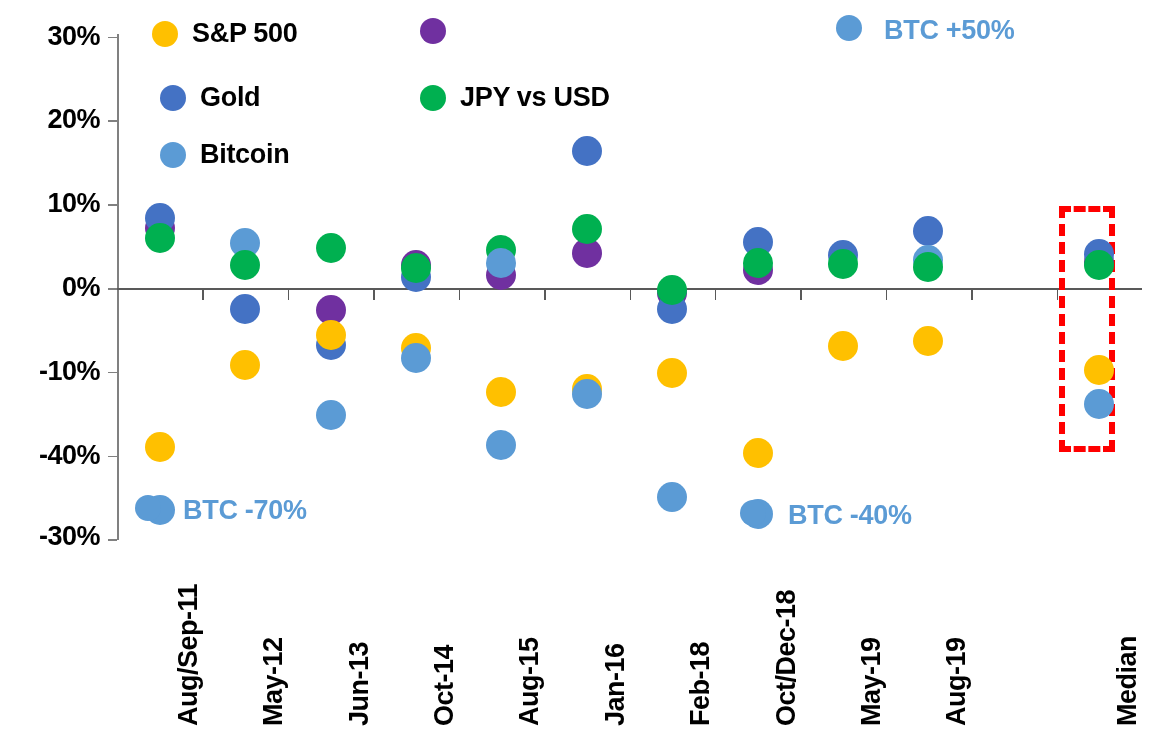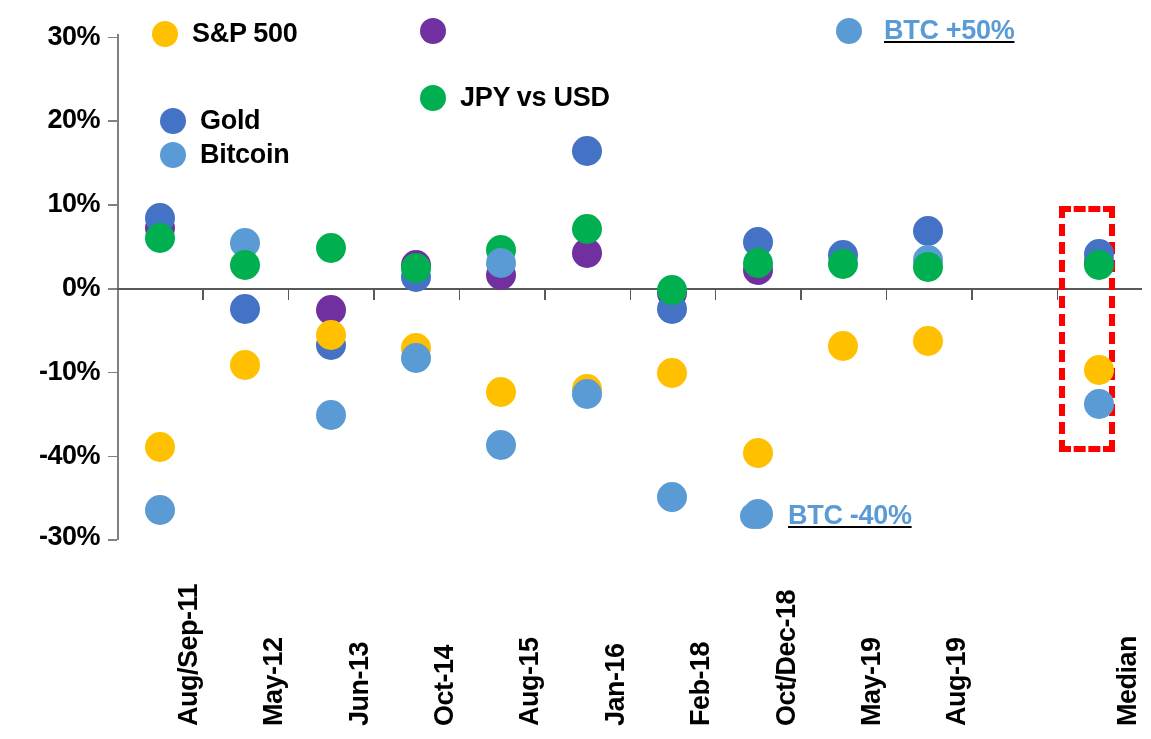--- a/index.html
+++ b/index.html
@@ -16,21 +16,21 @@
   .ytick{position:absolute;background:#808080;height:1.5px;width:9px;}
   .xtick{position:absolute;background:#595959;width:1.5px;height:11px;}
 
   .dot{position:absolute;border-radius:50%;}
 
   .legend-item{position:absolute;display:flex;align-items:center;}
   .legend-dot{border-radius:50%;display:inline-block;}
   .legend-text{font-size:27px;color:#000;font-weight:bold;letter-spacing:-0.3px;
     font-family:"Liberation Sans",sans-serif;white-space:nowrap;}
 
-  .annot{position:absolute;display:flex;align-items:center;text-decoration:underline;}
+  .annot{position:absolute;display:flex;}
   .annot-dot{border-radius:50%;display:inline-block;}
   .annot-text{font-size:27px;font-weight:bold;letter-spacing:-0.3px;white-space:nowrap;
     font-family:"Liberation Sans",sans-serif;}
 
   .xcat{
     position:absolute;font-size:27px;color:#000;font-weight:bold;
     letter-spacing:-0.5px;white-space:nowrap;
     transform-origin:0 0;transform:rotate(-90deg);
     font-family:"Liberation Sans",sans-serif;
   }
@@ -135,21 +135,21 @@
       <div class="dot" style="width: 30px; height: 30px; background: rgb(0, 176, 80); left: 913.458px; top: 252.05px;"></div>
       <div class="dot" style="width: 30px; height: 30px; background: rgb(0, 176, 80); left: 1084.29px; top: 249.536px;"></div>
       <div class="dot" style="width: 30px; height: 30px; background: rgb(91, 155, 213); left: 486.375px; top: 247.86px;"></div>
     </div>
 
   <div id="legend-layer">
       <div class="legend-item" style="left: 152px; top: 18px;">
         <span class="legend-dot" style="width: 26px; height: 26px; background: rgb(255, 192, 0); margin-right: 14px;"></span>
         <span class="legend-text">S&amp;P 500</span>
       </div>
-      <div class="legend-item" style="left: 160px; top: 82px; margin-top: 23px;">
+      <div class="legend-item" style="left: 160px; top: 82px;">
         <span class="legend-dot" style="width: 26px; height: 26px; background: rgb(68, 114, 196); margin-right: 14px;"></span>
         <span class="legend-text">Gold</span>
       </div>
       <div class="legend-item" style="left: 160px; top: 139px;">
         <span class="legend-dot" style="width: 26px; height: 26px; background: rgb(91, 155, 213); margin-right: 14px;"></span>
         <span class="legend-text">Bitcoin</span>
       </div>
       <div class="legend-item" style="left: 420px; top: 18px;">
         <span class="legend-dot" style="width: 26px; height: 26px; background: rgb(112, 48, 160); margin-right: 14px;"></span>
       </div>
@@ -157,20 +157,24 @@
         <span class="legend-dot" style="width: 26px; height: 26px; background: rgb(0, 176, 80); margin-right: 14px;"></span>
         <span class="legend-text">JPY vs USD</span>
       </div>
     </div>
 
   <div class="annot" style="left:836px;top:15px;">
     <span class="annot-dot" style="width:26px;height:26px;background:#5B9BD5;margin-right:22px;"></span>
     <span class="annot-text" style="color:#5B9BD5;">BTC +50%</span>
   </div>
 
+  <div class="annot" style="left:135px;top:495px;">
+    <span class="annot-dot" style="width:26px;height:26px;background:#5B9BD5;margin-right:22px;"></span>
+    <span class="annot-text" style="color:#5B9BD5;">BTC -70%</span>
+  </div>
 
   <div class="annot" style="left:740px;top:500px;">
     <span class="annot-dot" style="width:26px;height:26px;background:#5B9BD5;margin-right:22px;"></span>
     <span class="annot-text" style="color:#5B9BD5;">BTC -40%</span>
   </div>
 
   <div id="x-labels">
       <div class="xcat" style="left: 172.708px; top: 726px;">Aug/Sep-11</div>
       <div class="xcat" style="left: 258.125px; top: 726px;">May-12</div>
       <div class="xcat" style="left: 343.542px; top: 726px;">Jun-13</div>

